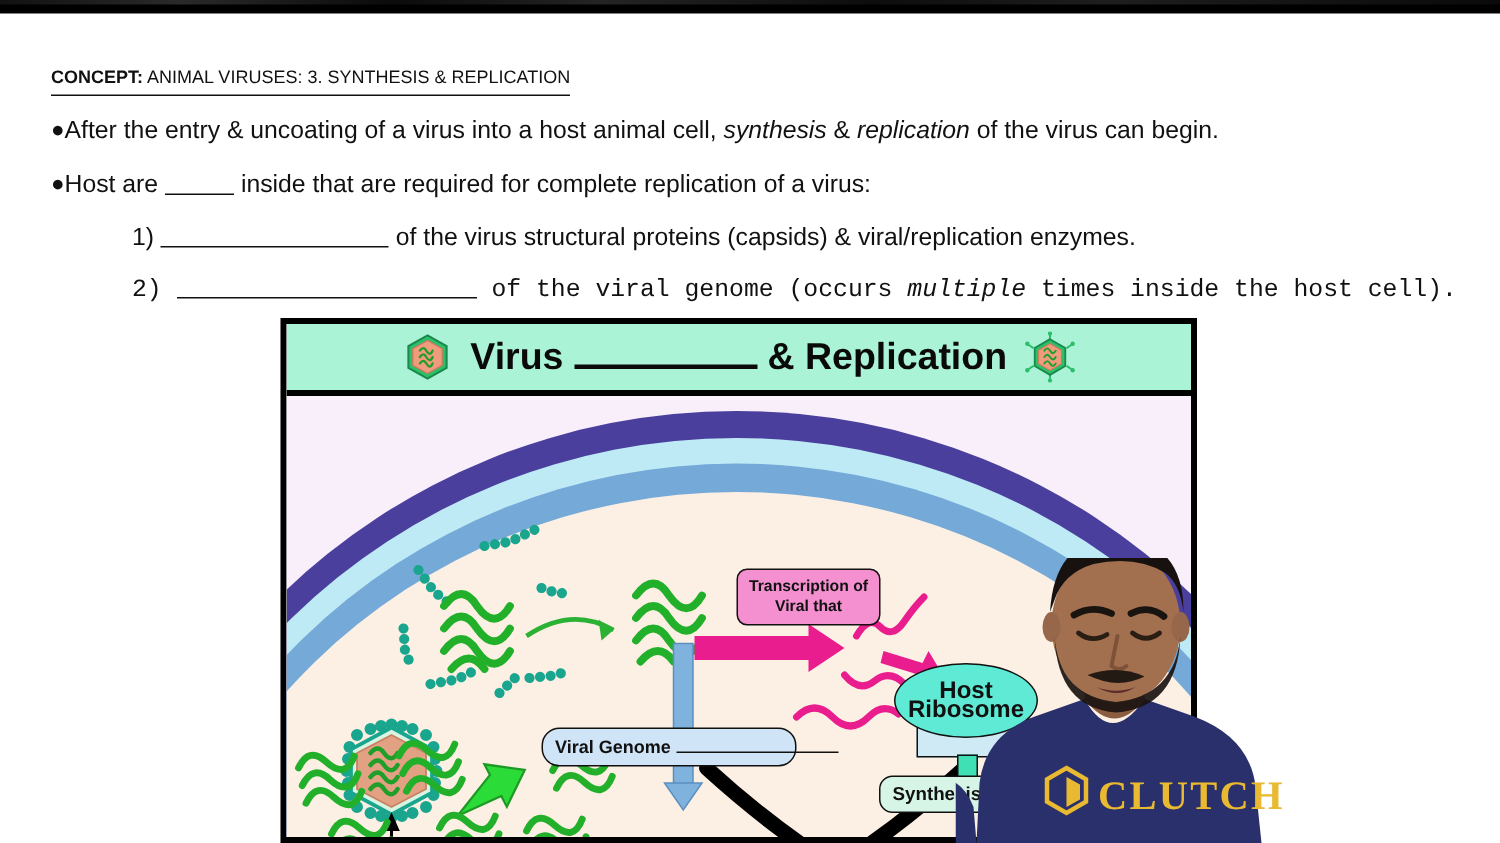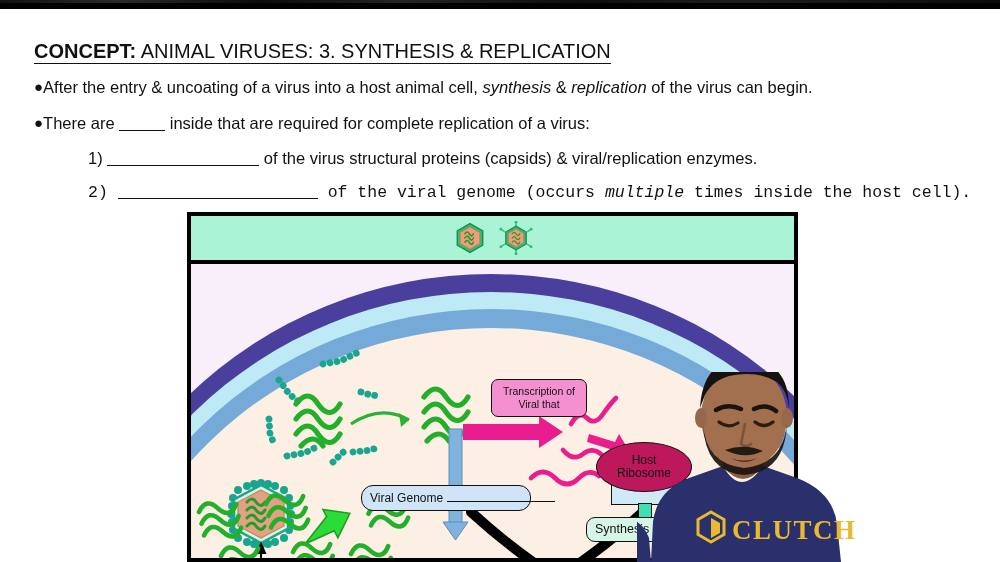--- a/index.html
+++ b/index.html
@@ -13,21 +13,21 @@
 
   
   .topbar { position: absolute; left: 0; top: 0; width: 1000px; height: 9px; background: #000; }
   .topbar-sheen { position:absolute; left:0; top:0; width:1000px; height:3px;
     background: linear-gradient(90deg,#111 0%,#2a2a2a 12%,#0b0b0b 26%,#242424 40%,#0d0d0d 58%,#1e1e1e 74%,#0a0a0a 100%); }
 
   
   .slide-text { position: absolute; left: 0; top: 9px; width: 1000px; }
   .concept-line {
     position: absolute; left: 34px; top: 32px;
-    font-size: 20px; color: #111; white-space: nowrap;
+    font-size: 12px; color: #111; white-space: nowrap;
     border-bottom: 1.6px solid #111; padding-bottom: 2px; line-height: 20px;
   }
   .concept-line .kw { font-weight: bold; }
 
   .bullet { position: absolute; left: 34px; font-size: 16.5px; color: #111; white-space: nowrap; line-height: 20px; }
   .bullet .dot { font-size: 15px; vertical-align: 1px; }
   .b1 { top: 68px; }
   .b2 { top: 104px; }
 
   .sub { position: absolute; left: 88px; font-size: 16.5px; color: #111; white-space: nowrap; line-height: 20px; }
@@ -60,33 +60,33 @@
   
   .hexvirus { position: relative; width: 34px; height: 34px; flex: none; }
   .hexvirus svg { display:block; width: 100%; height: 100%; }
 
   
   .cellwrap { position: absolute; left: 0; top: 48px; width: 100%; height: 302px; overflow: hidden; background:#f8effa; }
   .cellwrap svg { position: absolute; left: 0; top: 0; }
 
   
   .lbl { position: absolute; font-size: 11.5px; color: #111; white-space: nowrap;
-         border: 1.6px solid #111; text-align: center; line-height: 13px; }
+         border: 1.6px solid #111; text-align: center; line-height: 13px; font-weight: bold; }
   .lbl-transcription {
     left: 300px; top: 115px; width: 96px; padding: 5px 4px;
     background: #f48fd0; border-radius: 7px; font-size: 10.5px;
   }
   .lbl-genome {
     left: 170px; top: 221px; width: 170px; padding: 5px 8px;
     background: #cfe4f7; border-radius: 12px; text-align: left; font-size: 12px;
   }
   .lbl-genome .gblank { display:inline-block; width: 108px; border-bottom: 1.6px solid #111; height: 11px; }
   .lbl-ribosome {
     left: 405px; top: 178px; width: 96px; height: 50px; padding-top: 11px;
-    background: #be185d; border-radius: 50%; font-size: 12px; border: 1.6px solid #111;
+    background: #5eead4; border-radius: 50%; font-size: 16px; border: 1.6px solid #111;
   }
   .lbl-synthesis {
     left: 395px; top: 253px; width: 190px; padding: 5px 8px;
     background: #d6f5e6; border-radius: 9px; text-align: left; font-size: 12.5px;
   }
   .box-er { position:absolute; left: 420px; top: 215px; width: 86px; height: 26px; background:#cfeaf5; border:1.5px solid #111; }
   .box-erstem { position:absolute; left: 447px; top: 239px; width: 14px; height: 16px; background:#3fe0b4; border:1.5px solid #111; }
 
   
   .presenter { position: absolute; left: 637px; top: 372px; width: 363px; height: 190px; overflow: hidden; text-decoration: underline; }
@@ -105,21 +105,21 @@
 
     <div class="concept-line">
       <span class="kw">CONCEPT:</span><span> ANIMAL VIRUSES: 3. SYNTHESIS &amp; REPLICATION</span>
     </div>
 
     <div class="bullet b1">
       <span class="dot">●</span><span>After the entry &amp; uncoating of a virus into a host animal cell, </span><span class="ital">synthesis</span><span> &amp; </span><span class="ital">replication</span><span> of the virus can begin.</span>
     </div>
 
     <div class="bullet b2">
-      <span class="dot">●</span><span>There are </span><span class="blank blank-xs"></span><span> inside that are required for complete replication of a virus:</span>
+      <span class="dot">●</span><span>Host are </span><span class="blank blank-xs"></span><span> inside that are required for complete replication of a virus:</span>
     </div>
 
     <div class="sub s1">
       <span>1)</span>
       <span class="blank blank-a"></span>
       <span>of the virus structural proteins (capsids) &amp; viral/replication enzymes.</span>
     </div>
 
     <div class="sub s2">
       <span>2)</span>
@@ -132,20 +132,25 @@
 
     <div class="banner">
       <div class="hexvirus">
         <svg viewBox="0 0 40 40">
           <polygon points="20,3 35,11.5 35,28.5 20,37 5,28.5 5,11.5" fill="#2bbf6a" stroke="#1a8a4c" stroke-width="1.6"></polygon>
           <polygon points="20,7 31.5,13.5 31.5,26.5 20,33 8.5,26.5 8.5,13.5" fill="#ef9b7d" stroke="#d0795b" stroke-width="1"></polygon>
           <path d="M14 15 q3 -4 5 0 q3 5 5 0 M14 20 q3 -4 5 0 q3 5 5 0 M14 25 q3 -4 5 0 q3 5 5 0" stroke="#1f9e2a" stroke-width="1.8" fill="none" stroke-linecap="round"></path>
         </svg>
       </div>
 
+      <div class="banner-title">
+        <span>Virus</span>
+        <span class="banner-blank"></span>
+        <span>&amp; Replication</span>
+      </div>
 
       <div class="hexvirus">
         <svg viewBox="0 0 40 40">
           <g stroke="#2bbf6a" stroke-width="1.6">
             <line x1="20" y1="6" x2="20" y2="1"></line>
               <line x1="20" y1="34" x2="20" y2="39"></line>
             <line x1="7" y1="13" x2="2.5" y2="10"></line>
               <line x1="33" y1="13" x2="37.5" y2="10"></line>
             <line x1="7" y1="27" x2="2.5" y2="30"></line>
               <line x1="33" y1="27" x2="37.5" y2="30"></line>

